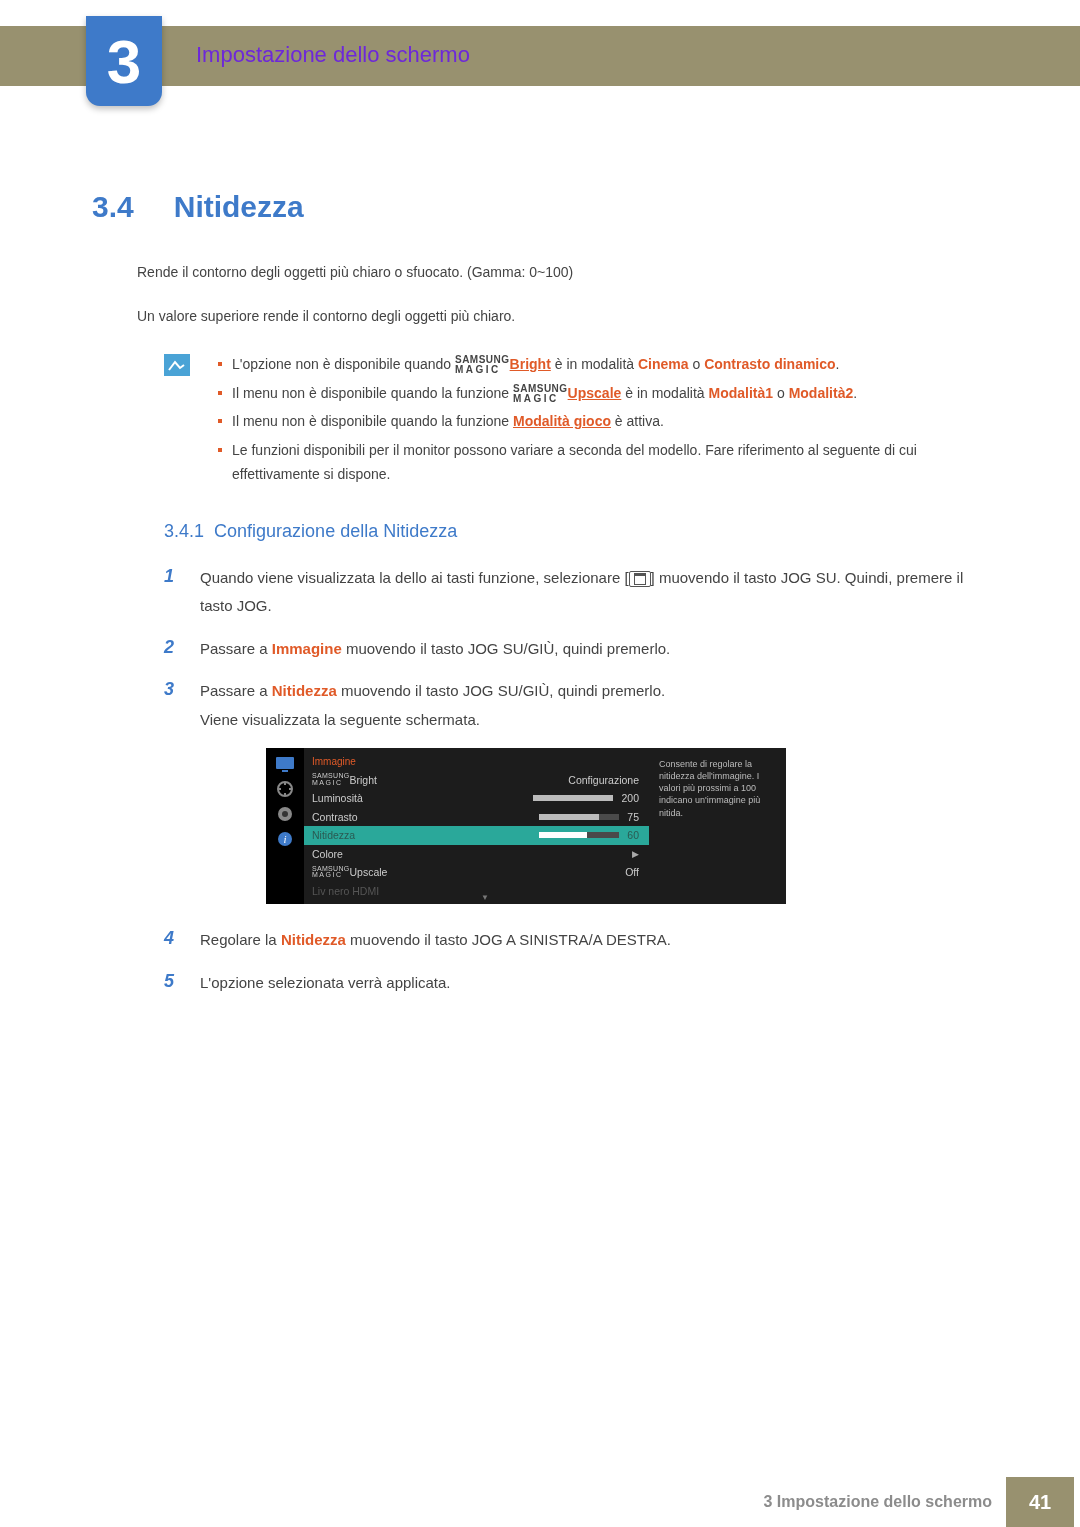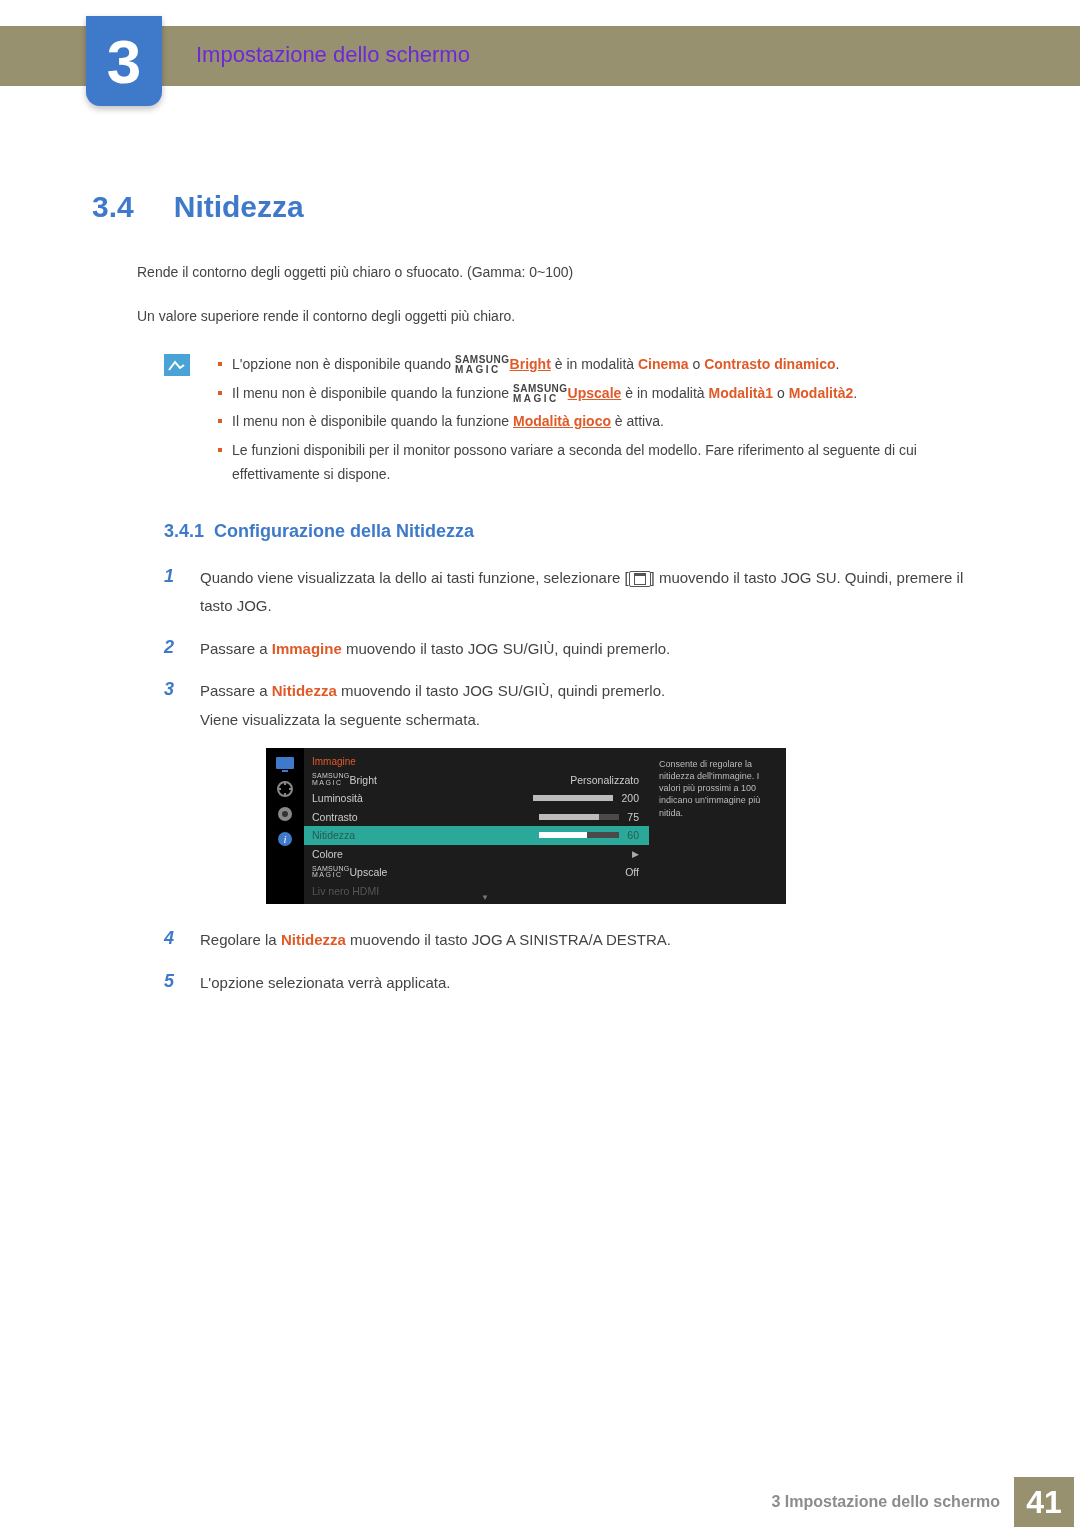--- a/index.html
+++ b/index.html
@@ -96,21 +96,21 @@
     background: #e05a28;
   }
   .hl { color: #e05a28; font-weight: 600; }
   .hl-u { color: #e05a28; font-weight: 600; text-decoration: underline; }
   .mb { font-size: 10px; letter-spacing: 0.5px; display: inline-block; line-height: 1; vertical-align: middle; }
   .mb .s1 { font-weight: 700; display:block; }
   .mb .s2 { font-weight: 700; letter-spacing: 2.5px; display:block; }
   .subsec {
     color: #3e7ac9;
     font-size: 18px;
-    font-weight: 700;
+    font-weight: 400;
     margin-left: 72px;
     margin-bottom: 22px;
   }
   .steps { margin-left: 72px; }
   .step {
     display: flex;
     gap: 18px;
     margin-bottom: 14px;
   }
   .step .num {
@@ -212,25 +212,25 @@
   .footer-label {
     color: #8c8c8c;
     font-weight: 600;
     font-size: 16px;
     margin-right: 14px;
   }
   .footer-page {
     background: #98916f;
     color: #fff;
     height: 100%;
-    width: 60px;
+    width: 68px;
     display: flex;
     align-items: center;
     justify-content: center;
-    font-size: 32px;
+    font-size: 20px;
     font-weight: 600;
   }
   .mb2 { display:inline-block; line-height:0.9; vertical-align:middle; font-size:7px; color:#ccc; }
   .mb2 .s1 { display:block; letter-spacing:0.3px; }
   .mb2 .s2 { display:block; letter-spacing:1.5px; }
 </style>
 </head>
 <body>
 
 <div class="header-bar"></div>
@@ -353,21 +353,21 @@
             </span>
             <span>Upscale</span>
           </div>
         <div class="osd-row">
             <span class="osd-dim">Liv nero HDMI</span>
           </div>
       </div>
       <div class="osd-values">
         <div class="osd-row"></div>
         <div class="osd-row">
-            <span>Personalizzato</span>
+            <span>Configurazione</span>
           </div>
         <div class="osd-row">
             <div class="bar">
               <div class="fill" style="width:100%"></div>
             </div>
             <span>200</span>
           </div>
         <div class="osd-row">
             <div class="bar">
               <div class="fill" style="width:75%"></div>

